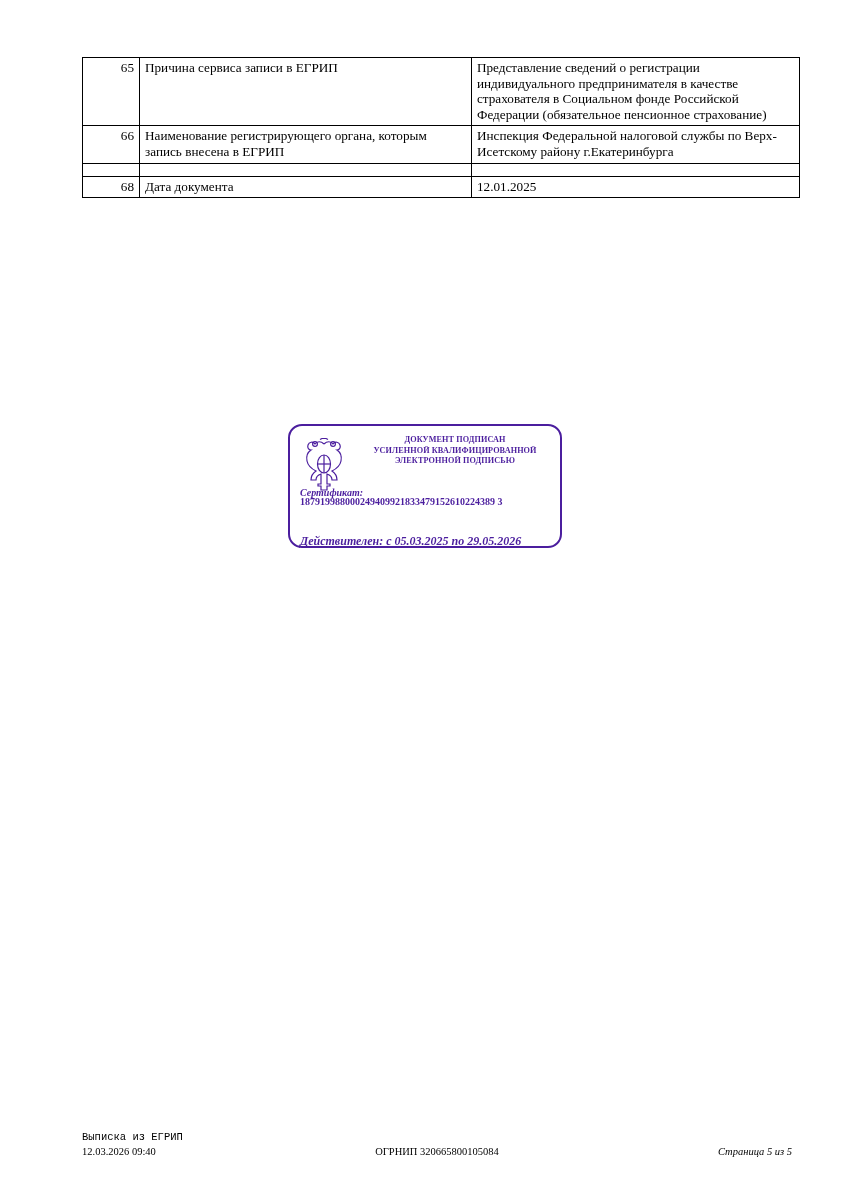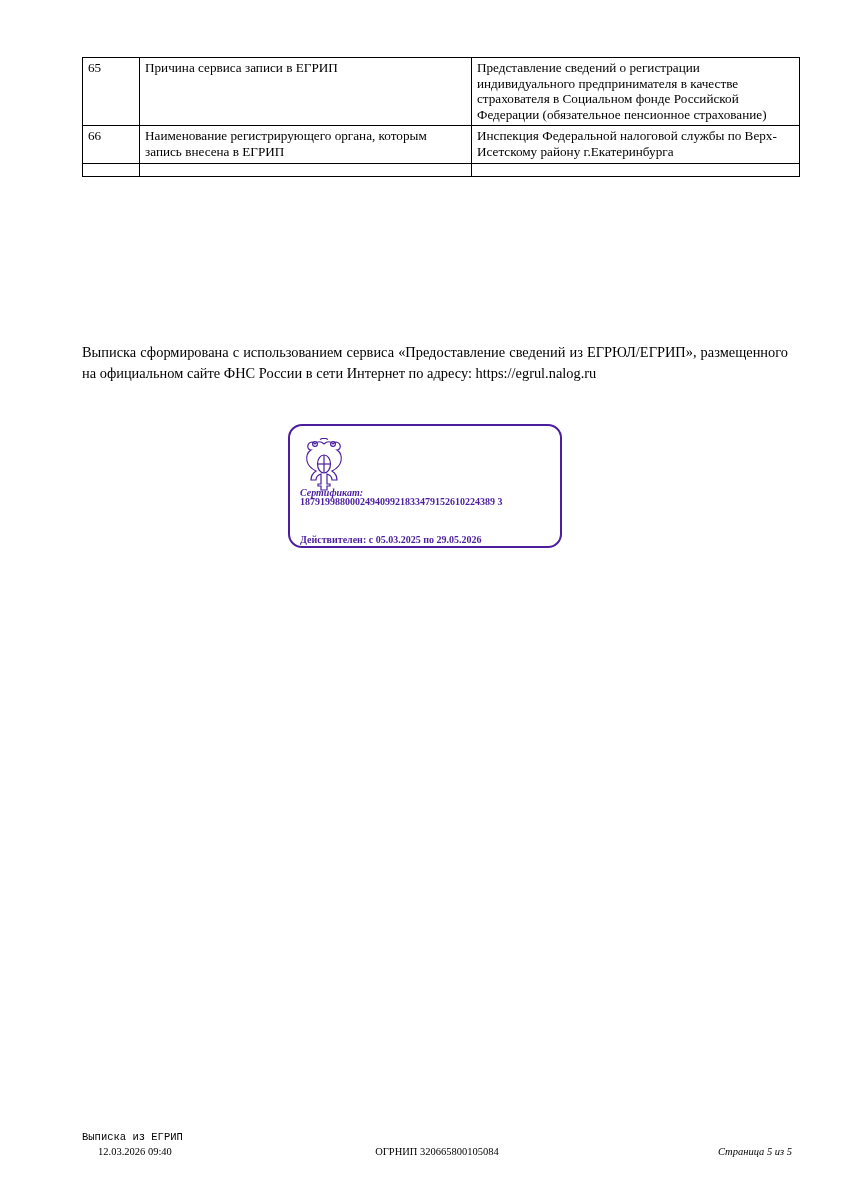--- a/index.html
+++ b/index.html
@@ -31,21 +31,21 @@
     border-collapse: collapse;
     table-layout: fixed;
   }
   .doc-table td {
     border: 1px solid #000000;
     vertical-align: top;
     padding: 2px 5px 3px 5px;
     font-size: 13.2px;
     line-height: 15.6px;
   }
-  .col-num { width: 46px; text-align: left; }
+  .col-num { width: 46px; text-align: right; }
   .col-name { width: 321px; }
   .col-val { width: 317px; }
 
   .row-empty td {
     height: 12px;
     padding: 0;
   }
 
   
   .note {
@@ -102,22 +102,23 @@
   }
   .stamp-body .lbl { font-style: italic; }
   .stamp-line { margin-bottom: 0px; }
   .stamp-valid {
     position: absolute;
     left: 10px;
     top: 108px;
     width: 254px;
     color: #4b1e9e;
     font-family: "Liberation Serif", serif;
-    font-size: 10px;
+    font-size: 12px;
     font-weight: bold;
+    font-style: italic;
   }
 
   
   .footer {
     position: absolute;
     left: 82px;
     top: 1131px;
     width: 710px;
     height: 40px;
     font-size: 10.5px;
@@ -138,21 +139,21 @@
   }
   .footer-right {
     position: absolute;
     right: 0;
     top: 14px;
     text-align: center;
     font-style: italic;
   }
   .footer-date {
     position: absolute;
-    left: 16px;
+    left: 0;
     top: 14px;
     text-align: right;
   }
 </style>
 </head>
 <body>
 
 <div class="page">
 
   <table class="doc-table">
@@ -165,40 +166,49 @@
       <tr>
         <td class="col-num">66</td>
         <td class="col-name">Наименование регистрирующего органа, которым запись внесена в ЕГРИП</td>
         <td class="col-val">Инспекция Федеральной налоговой службы по Верх-Исетскому району г.Екатеринбурга</td>
       </tr>
       <tr class="row-empty">
         <td class="col-num"></td>
         <td class="col-name"></td>
         <td class="col-val"></td>
       </tr>
+      <tr>
+        <td class="col-num">68</td>
+        <td class="col-name">Дата документа</td>
+        <td class="col-val">12.01.2025</td>
+      </tr>
     </tbody>
   </table>
 
-  <div class="note">Выписка сформирована с использованием сервиса «Предоставление сведений из ЕГРЮЛ/ЕГРИП», размещенного на официальном сайте ФНС России в сети Интернет по адресу: https://egrul.nalog.ru</div>
 
   <div class="stamp">
     <div class="stamp-emblem">
       <svg width="48" height="56" viewBox="0 0 48 56" xmlns="http://www.w3.org/2000/svg">
         <g fill="none" stroke="#4b1e9e" stroke-width="1.2">
           <path d="M24 6 C21 3 17 3 15 6 C13 3 9 4 8 7 C7 10 9 12 11 12 C8 14 6 18 7 23 C8 28 12 31 16 33 C13 35 11 38 11 42 L16 42 C16 39 18 37 21 36 L21 46 L18 46 L18 48 L21 48 L21 52 L24 52"></path>
           <path d="M24 6 C27 3 31 3 33 6 C35 3 39 4 40 7 C41 10 39 12 37 12 C40 14 42 18 41 23 C40 28 36 31 32 33 C35 35 37 38 37 42 L32 42 C32 39 30 37 27 36 L27 46 L30 46 L30 48 L27 48 L27 52 L24 52"></path>
           <ellipse cx="24" cy="26" rx="6.5" ry="9"></ellipse>
           <path d="M24 17 L24 35"></path>
           <path d="M17.5 26 L30.5 26"></path>
           <circle cx="15" cy="6" r="2.4"></circle>
           <circle cx="33" cy="6" r="2.4"></circle>
           <path d="M20 1.5 L24 -0.5 L28 1.5"></path>
         </g>
       </svg>
     </div>
+    <div class="stamp-title">
+      <div>ДОКУМЕНТ ПОДПИСАН</div>
+      <div>УСИЛЕННОЙ КВАЛИФИЦИРОВАННОЙ</div>
+      <div>ЭЛЕКТРОННОЙ ПОДПИСЬЮ</div>
+    </div>
     <div class="stamp-body">
       <div class="stamp-line">
         <span class="lbl">Сертификат:</span>
         <span>187919988000249409921833479152610224389 3</span>
       </div>
     </div>
     <div class="stamp-valid">Действителен: с 05.03.2025 по 29.05.2026</div>
   </div>
 
   <div class="footer">

